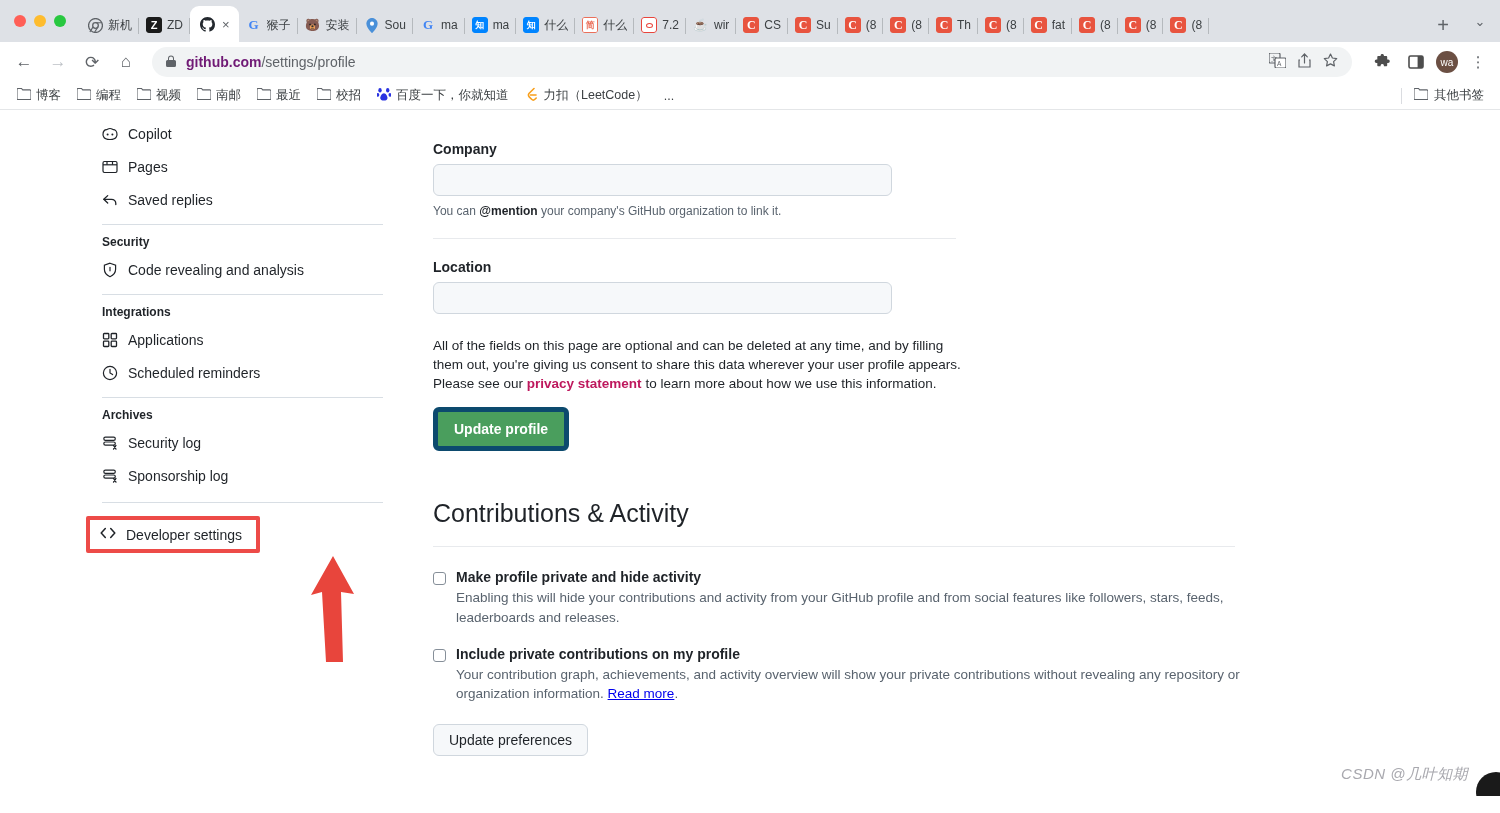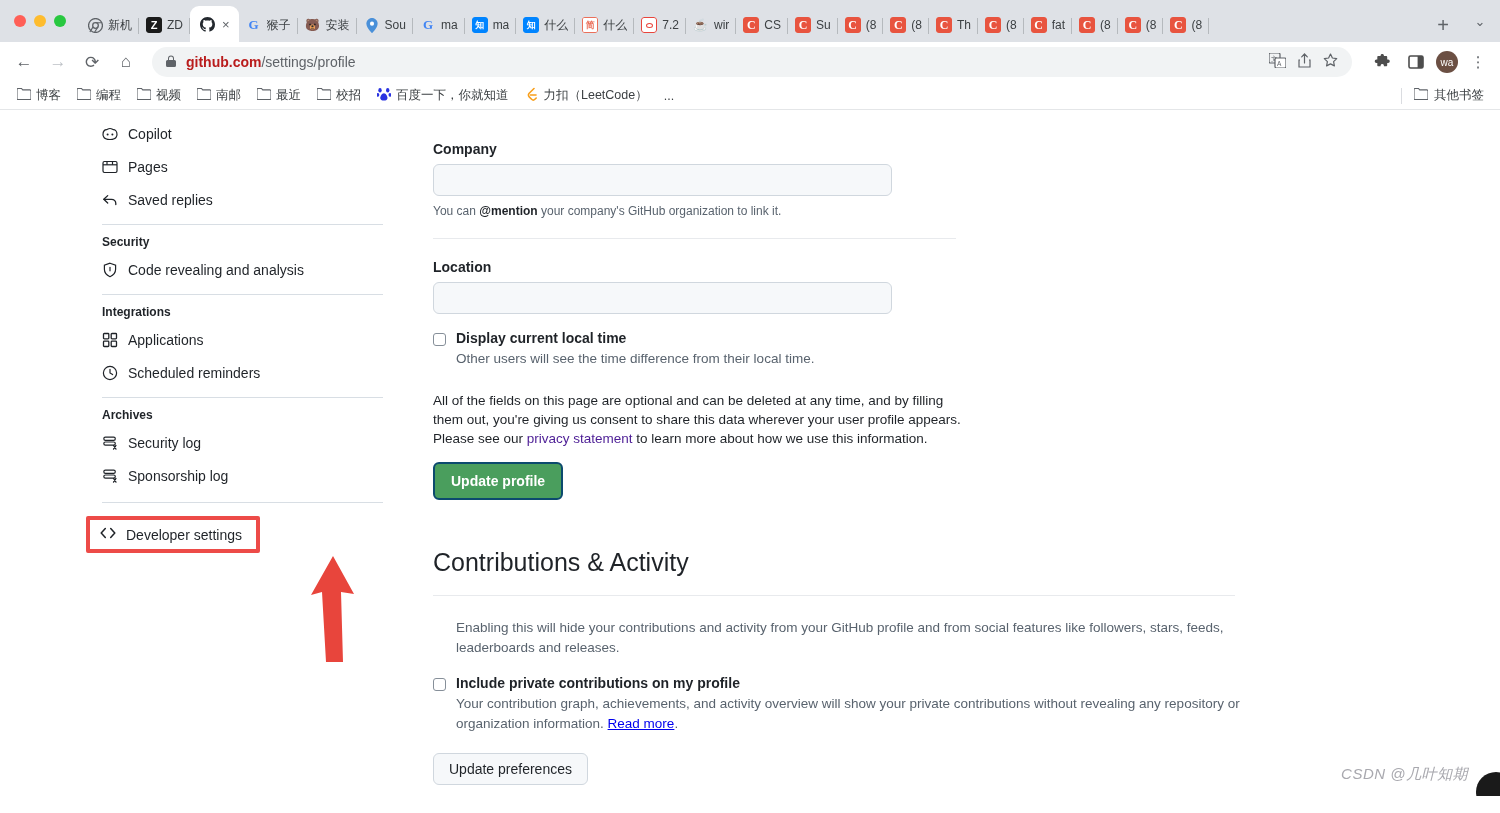--- a/index.html
+++ b/index.html
@@ -47,21 +47,21 @@
   .toolbar { height:40px; background:#fff; display:flex; align-items:center; padding:0 8px; gap:2px; }
   .navbtn { width:32px; height:32px; display:flex; align-items:center; justify-content:center;
       color:#5f6368; font-size:17px; border-radius:50%; }
   .navbtn.dim { color:#bdc1c6; }
   .omni {
     flex:1; height:30px; background:#f1f3f4; border-radius:16px; display:flex; align-items:center;
     padding:0 14px; gap:10px; margin:0 8px; min-width:0;
   }
   .omni .lock { font-size:11px; color:#5f6368; }
   .omni .url { font-size:14px; color:#202124; white-space:nowrap; overflow:hidden; }
-  .omni .url b { font-weight:bold; color:#b91c1c; }
+  .omni .url b { font-weight:bold; color:#701a75; }
   .omni .url span { color:#5f6368; }
   .omni-icons { display:flex; align-items:center; gap:12px; margin-left:auto; }
   .omni-icons .oi { font-size:14px; color:#5f6368; }
   .tb-right { display:flex; align-items:center; gap:6px; padding-left:6px; }
   .tb-right .ri { width:28px; height:28px; display:flex; align-items:center; justify-content:center;
      color:#5f6368; font-size:15px; }
   .avatar { width:22px; height:22px; border-radius:50%; background:#6b4f43; color:#fff;
      font-size:10px; display:flex; align-items:center; justify-content:center; }
 
   .bookmarks { height:28px; background:#fff; display:flex; align-items:center; padding:0 10px; gap:2px;
@@ -102,25 +102,25 @@
   .hint b { color:#1f2328; font-weight:bold; }
   .rule { height:1px; background:#e8eaed; width:523px; margin:20px 0 20px 0; }
 
   .chkrow { display:flex; align-items:flex-start; gap:10px; }
   .chk { width:13px; height:13px; border:1px solid #868f99; border-radius:3px; background:#fff;
      flex:0 0 13px; margin-top:3px; }
   .chklabel { font-size:14px; font-weight:bold; color:#1f2328; }
   .subtext { font-size:13.5px; color:#59636e; margin-left:23px; margin-top:3px; line-height:1.45; }
 
   .para { font-size:13.5px; color:#1f2328; line-height:1.42; margin-top:22px; max-width:528px; }
-  .para a { color:#4c1d95; text-decoration:none; }
+  .para a { color:#be185d; text-decoration:none;font-weight:bold; }
 
   .btn-green {
     margin-top:14px; background:#4a9e5d; color:#fff; font-size:14px; font-weight:bold;
-    padding:9px 16px; border-radius:6px; border:2px solid #0c4a6e; display:inline-block;
+    padding:9px 16px; border-radius:6px; border:5px solid #0c4a6e; display:inline-block;
   }
   .btn-grey {
     margin-top:20px; background:#f6f8fa; color:#1f2328; font-size:14px;
     padding:7px 15px; border-radius:6px; border:1px solid #d0d7de; display:inline-block;
   }
 
   .h2 { font-size:25px; font-weight:400; color:#1f2328; margin-top:48px; }
   .h2rule { height:1px; background:#e8eaed; margin-top:18px; width:802px; }
 
   .watermark {
@@ -537,38 +537,35 @@
           </div>
         </div>
 
         <div class="rule"></div>
 
         <div>
           <div class="fieldlabel">Location</div>
           <div class="inp"></div>
         </div>
 
-        <div style="margin-top:16px;">
+
+        <div class="para">
+          <span>All of the fields on this page are optional and can be deleted at any time, and by filling them out, you're giving us consent to share this data wherever your user profile appears. Please see our </span><a href="#">privacy statement</a><span> to learn more about how we use this information.</span>
+        </div>
+
+        <div class="btn-green">Update profile</div>
+
+        <div class="h2">Contributions &amp; Activity</div>
+        <div class="h2rule"></div>
+
+        <div style="margin-top:22px;">
           <div class="chkrow">
             <span class="chk"></span>
-            <span class="chklabel">Display current local time</span>
-          </div>
-          <div class="subtext">Other users will see the time difference from their local time.</div>
-        </div>
-
-        <div class="para">
-          <span>All of the fields on this page are optional and can be deleted at any time, and by filling them out, you're giving us consent to share this data wherever your user profile appears. Please see our </span><a href="#">privacy statement</a><span> to learn more about how we use this information.</span>
-        </div>
-
-        <div class="btn-green">Update profile</div>
-
-        <div class="h2">Contributions &amp; Activity</div>
-        <div class="h2rule"></div>
-
-        <div style="margin-top:22px;">
+            <span class="chklabel">Make profile private and hide activity</span>
+          </div>
           <div class="subtext" style="max-width:790px;">Enabling this will hide your contributions and activity from your GitHub profile and from social features like followers, stars, feeds, leaderboards and releases.</div>
         </div>
 
         <div style="margin-top:18px;">
           <div class="chkrow">
             <span class="chk"></span>
             <span class="chklabel">Include private contributions on my profile</span>
           </div>
           <div class="subtext" style="max-width:790px;">
             <span>Your contribution graph, achievements, and activity overview will show your private contributions without revealing any repository or organization information. </span><a href="#">Read more</a><span>.</span>

